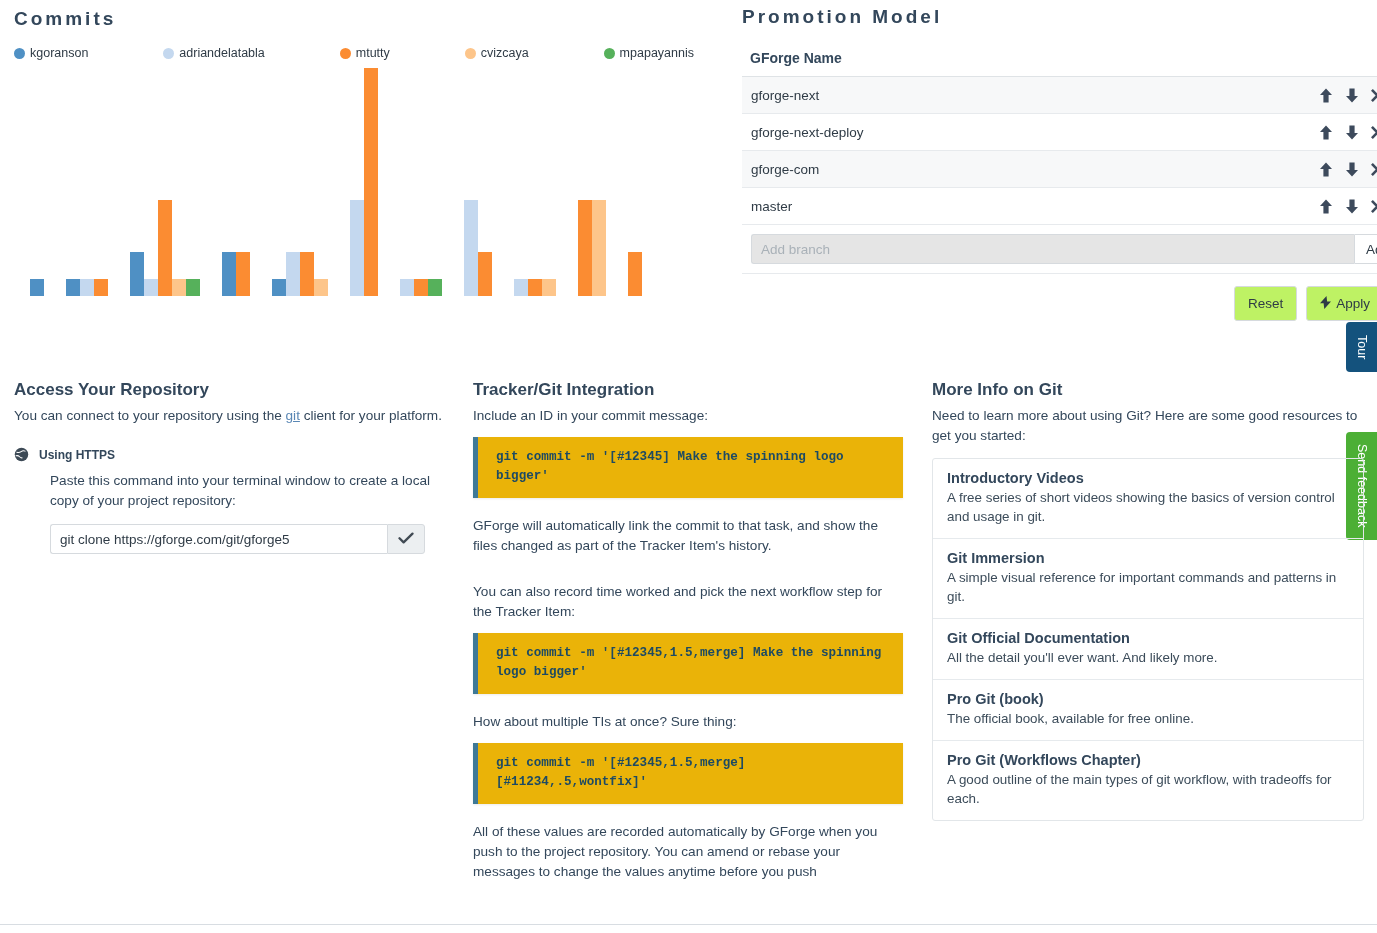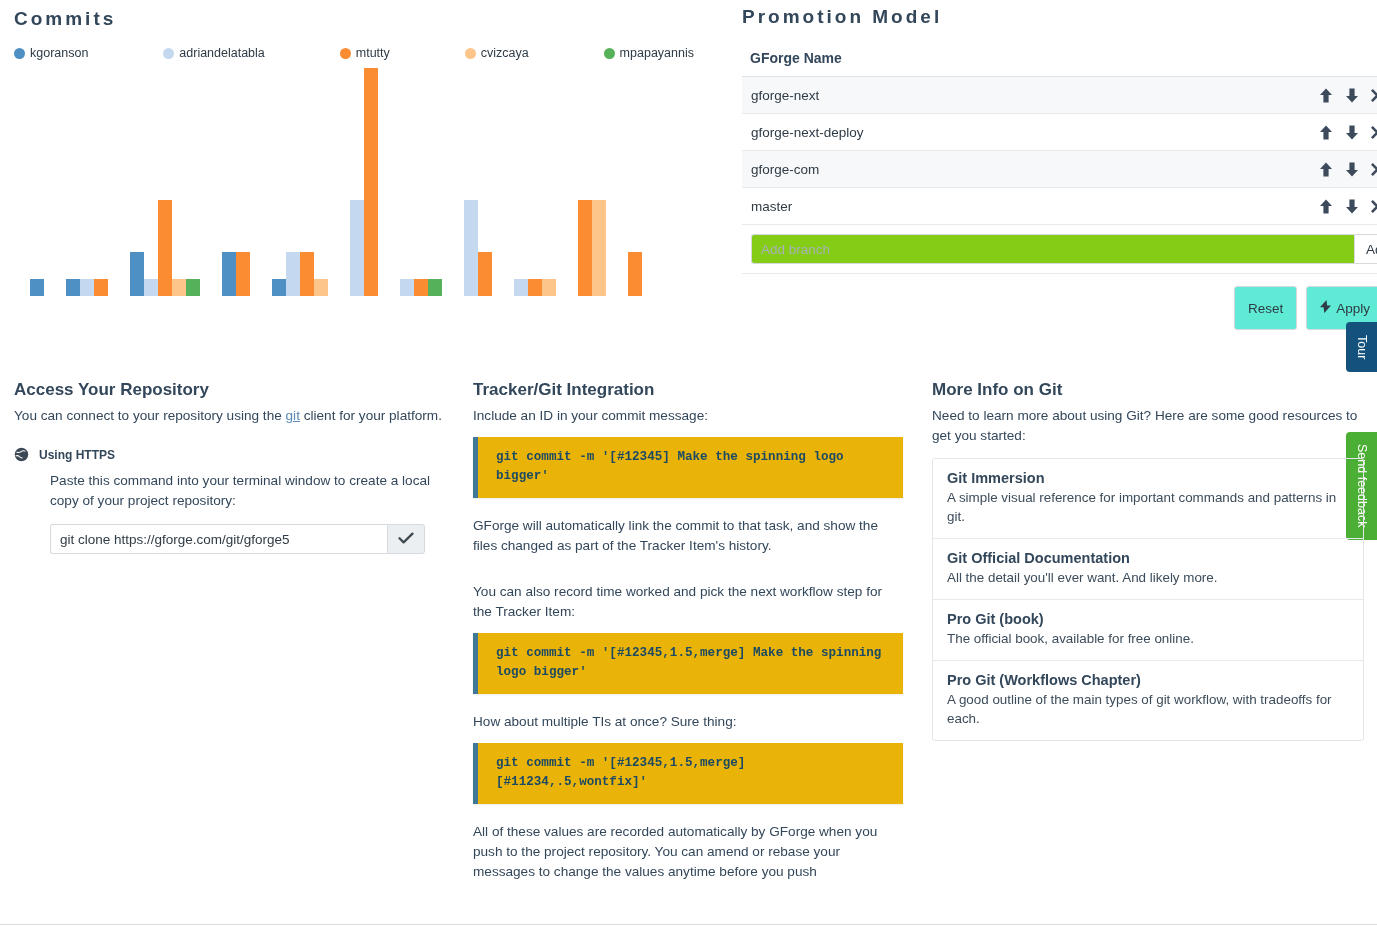--- a/index.html
+++ b/index.html
@@ -67,41 +67,41 @@
   .branch-row.odd { background: #f7f8f9; }
   .branch-name { flex: 1; }
   .row-actions { display: flex; align-items: center; gap: 12px; }
   .row-actions svg { display:block; }
   .add-row { display:flex; align-items:center; padding: 9px 0 9px 9px; }
   .add-input {
     flex: 1; height: 30px;
     border: 1px solid #d6dade; border-right: none;
     border-radius: 3px 0 0 3px;
     padding: 0 9px; font-size: 13.5px;
-    color:#2f3b46; background:#84cc16;
+    color:#2f3b46; background:#e5e5e5;
     font-family: "Liberation Sans", sans-serif;
     outline: none;
   }
   .add-input::placeholder { color: #a9b1b8; }
   .add-btn {
     height: 30px; min-width: 48px;
     border: 1px solid #d6dade; border-radius: 0 3px 3px 0;
     background: #fff; color:#2f3b46; font-size: 13.5px;
     font-family: "Liberation Sans", sans-serif;
     cursor: pointer; padding: 0 10px;
   }
   .promo-footer {
     display: flex; justify-content: flex-end; gap: 9px;
     padding: 12px 18px 0 0;
     border-top: 1px solid #e7eaed;
     margin-top: 0;
   }
   .btn {
-    border: 1px solid #d6dade; background: #5eead4; border-radius: 3px;
-    font-size: 13.5px; color:#2f3b46; height: 44px; padding: 0 13px;
+    border: 1px solid #d6dade; background: #bef264; border-radius: 3px;
+    font-size: 13.5px; color:#2f3b46; height: 35px; padding: 0 13px;
     font-family: "Liberation Sans", sans-serif; cursor: pointer;
     display: inline-flex; align-items: center; gap: 5px;
   }
 
   
   .side-tab {
     position: absolute; right: 0;
     writing-mode: vertical-rl;
     text-align: center;
     color: #fff; font-size: 12.5px;
@@ -399,20 +399,24 @@
     <div class="code-block">git commit -m '[#12345,1.5,merge] [#11234,.5,wontfix]'</div>
     <div class="spacer-18"></div>
     <p class="body">All of these values are recorded automatically by GForge when you push to the project repository. You can amend or rebase your messages to change the values anytime before you push</p>
   </div>
 
   <div class="col" id="col-moreinfo">
     <h3 class="col-title">More Info on Git</h3>
     <p class="body">Need to learn more about using Git? Here are some good resources to get you started:</p>
     <div class="res-list" id="res-list">
         <div class="res-item">
+          <div class="res-title">Introductory Videos</div>
+          <div class="res-desc">A free series of short videos showing the basics of version control and usage in git.</div>
+        </div>
+        <div class="res-item">
           <div class="res-title">Git Immersion</div>
           <div class="res-desc">A simple visual reference for important commands and patterns in git.</div>
         </div>
         <div class="res-item">
           <div class="res-title">Git Official Documentation</div>
           <div class="res-desc">All the detail you'll ever want. And likely more.</div>
         </div>
         <div class="res-item">
           <div class="res-title">Pro Git (book)</div>
           <div class="res-desc">The official book, available for free online.</div>

